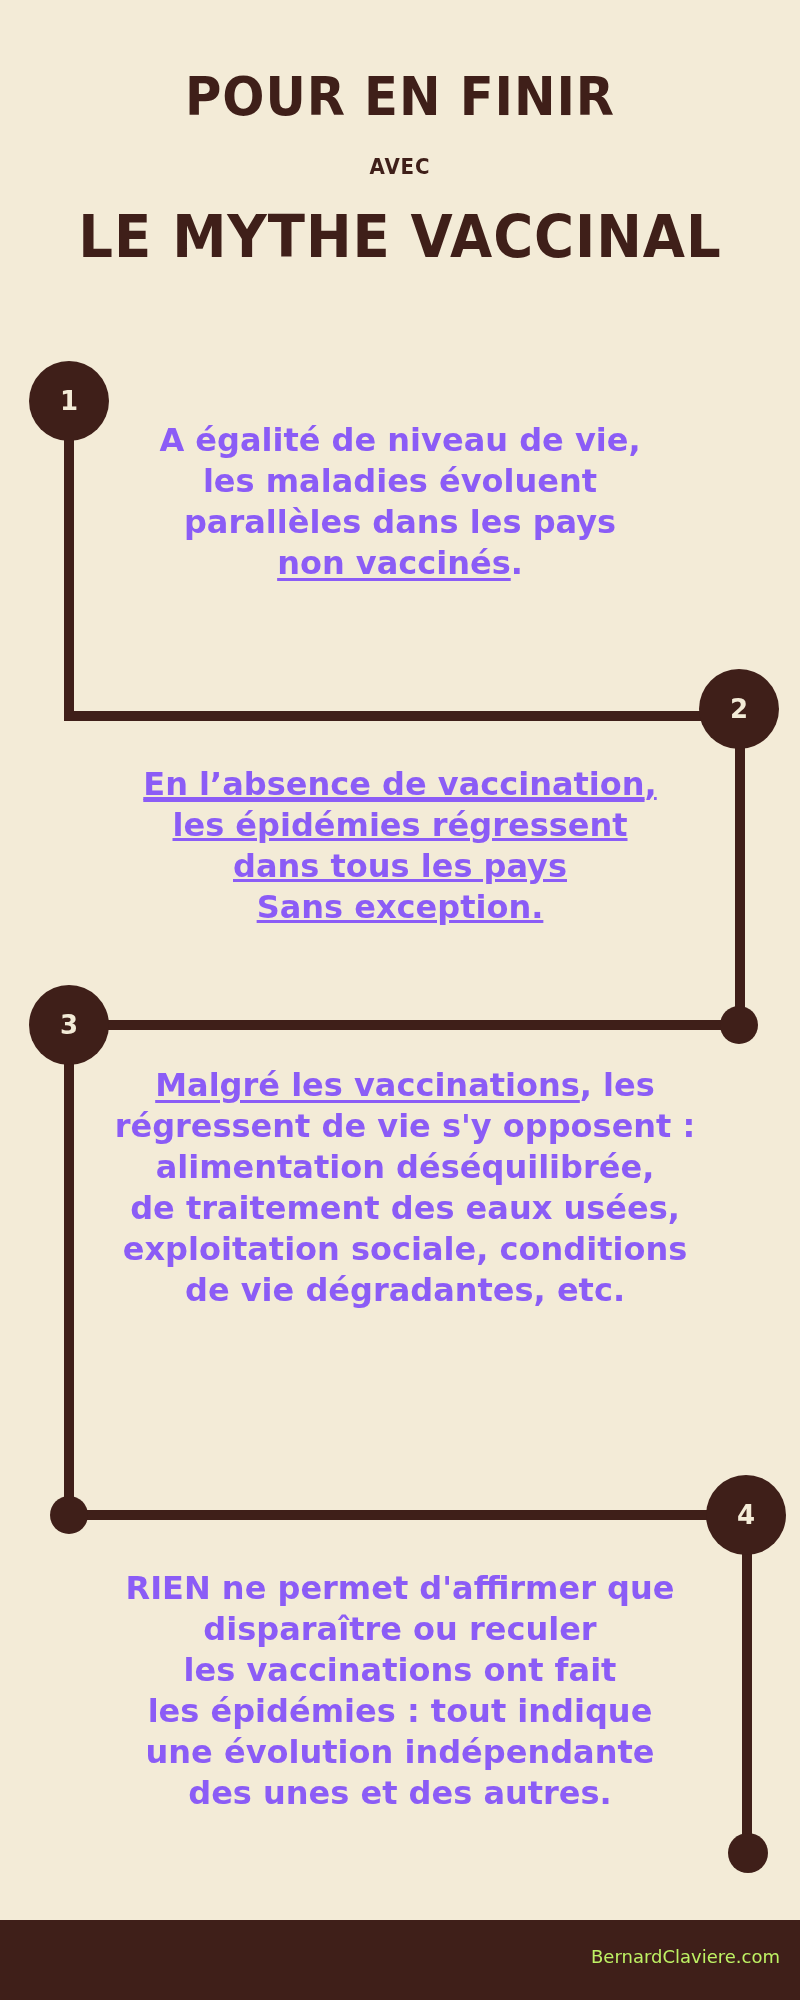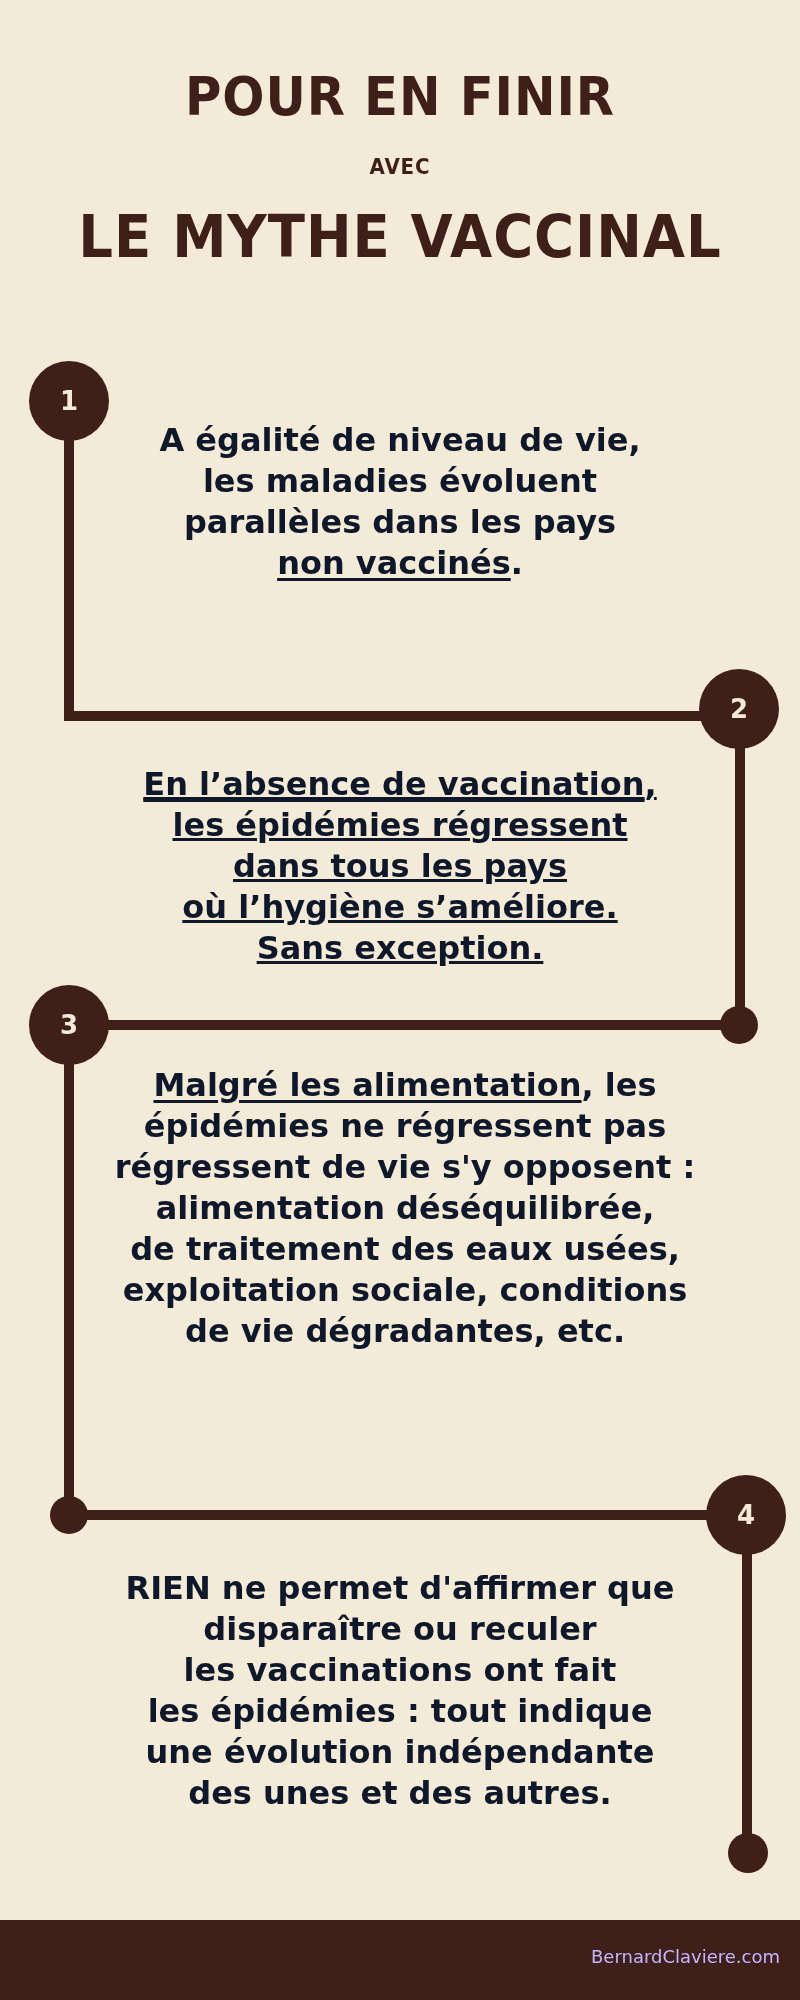--- a/index.html
+++ b/index.html
@@ -23,32 +23,32 @@
     display: flex; align-items: center; justify-content: center;
     color: #f3ebd7; font-weight: bold; font-size: 26px;
     font-family: "DejaVu Sans", sans-serif;
   }
   .big { width: 80px; height: 80px; }
   .dot { width: 38px; height: 38px; }
 
   .block {
     position: absolute; left: 100px; width: 600px; text-align: center;
     font-family: "DejaVu Sans", sans-serif; font-weight: bold;
-    font-size: 32px; line-height: 41px; color: #0f172a;
+    font-size: 32px; line-height: 41px; color: #8b5cf6;
   }
   .block .ln { display: block; white-space: nowrap; }
   .u { text-decoration: underline; text-decoration-thickness: 3px; text-underline-offset: 4px; }
 
   .footer {
     position: absolute; left: 0; top: 1920px; width: 800px; height: 80px;
     background: #3f1f19;
   }
   .footer-text {
     position: absolute; right: 20px; top: 26px;
-    color: #c4b5fd; font-family: "DejaVu Sans", sans-serif; font-size: 18px;
+    color: #bef264; font-family: "DejaVu Sans", sans-serif; font-size: 18px;
   }
 </style>
 </head>
 <body>
 
 <div class="title t1">POUR EN FINIR</div>
 <div class="title t2">AVEC</div>
 <div class="title t3">LE MYTHE VACCINAL</div>
 
 <div class="line" style="left:64px; top:430px; width:10px; height:291px;"></div>
@@ -79,27 +79,25 @@
   <span class="ln">A égalité de niveau de vie,</span>
   <span class="ln">les maladies évoluent</span>
   <span class="ln">parallèles dans les pays</span>
   <span class="ln"><span class="u">non vaccinés</span><span>.</span></span>
 </div>
 
 <div class="block" style="top:764px;text-decoration:underline;">
   <span class="ln"><span class="u">En l’absence de vaccination</span><span>,</span></span>
   <span class="ln">les épidémies régressent</span>
   <span class="ln">dans tous les pays</span>
-  <span class="ln">où l’hygiène s’améliore.</span>
   <span class="ln">Sans exception.</span>
 </div>
 
 <div class="block" style="top:1065px; left:95px; width:620px;">
-  <span class="ln"><span class="u">Malgré les alimentation</span><span>, les</span></span>
-  <span class="ln">épidémies ne régressent pas</span>
+  <span class="ln"><span class="u">Malgré les vaccinations</span><span>, les</span></span>
   <span class="ln">régressent de vie s'y opposent :</span>
   <span class="ln">alimentation déséquilibrée,</span>
   <span class="ln">de traitement des eaux usées,</span>
   <span class="ln">exploitation sociale, conditions</span>
   <span class="ln">de vie dégradantes, etc.</span>
 </div>
 
 <div class="block" style="top:1568px; left:95px; width:610px;">
   <span class="ln">RIEN ne permet d'affirmer que</span>
   <span class="ln">disparaître ou reculer</span>

